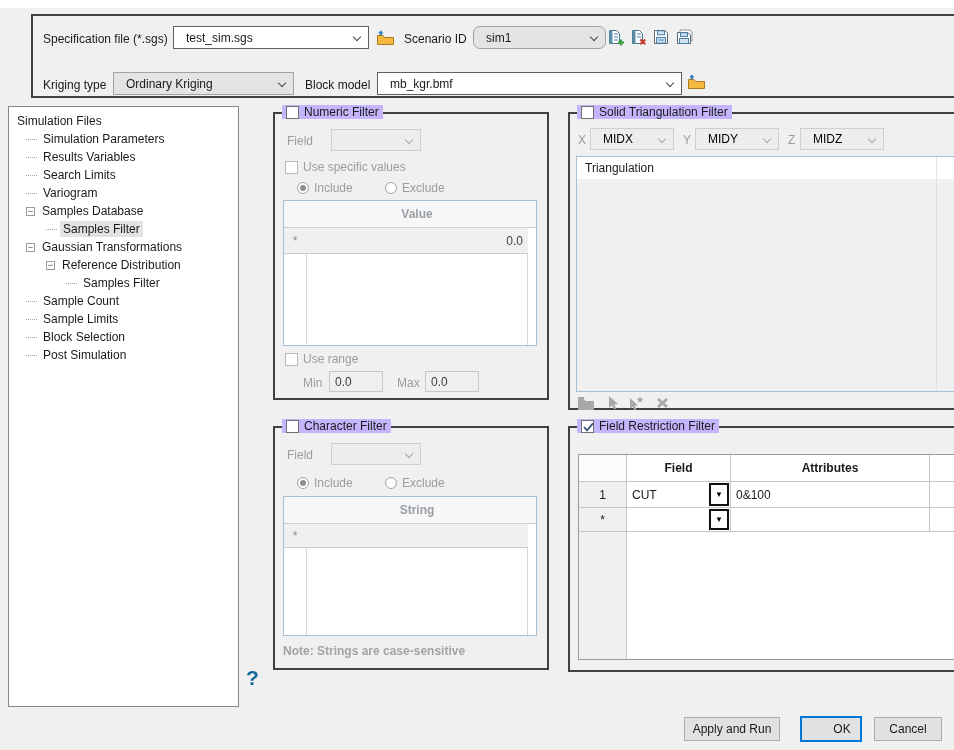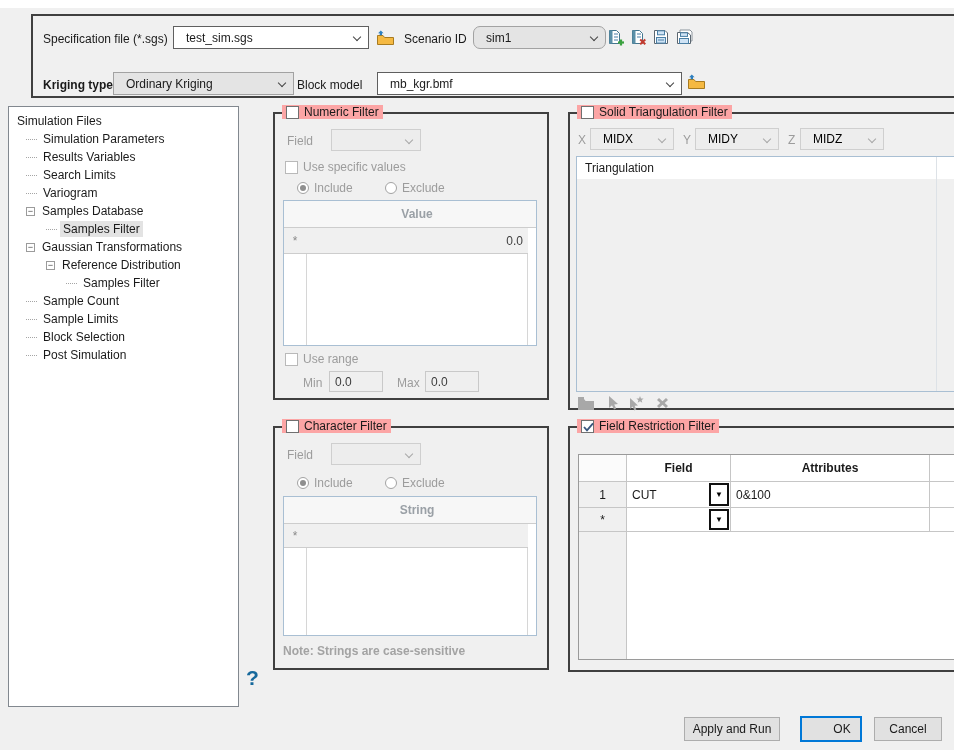--- a/index.html
+++ b/index.html
@@ -4,21 +4,21 @@
 <style>
   * { margin:0; padding:0; box-sizing:border-box; }
   html,body { width:954px; height:750px; background:#f0f0f0;
     font-family:"Liberation Sans", sans-serif; font-size:12px; color:#1a1a1a; overflow:hidden; }
   .abs { position:absolute; }
   #canvas { position:relative; width:954px; height:750px; background:#f0f0f0; }
   #top-strip { left:0; top:0; width:954px; height:8px; background:#ffffff; }
 
   
   .groupbox { border:2px solid #404040;margin-left:23px; }
-  .group-title { position:absolute; top:-9px; left:7px; background:#fca5a5; padding:0 4px;
+  .group-title { position:absolute; top:-9px; left:7px; background:#c4b5fd; padding:0 4px;
     display:flex; align-items:center; gap:5px; white-space:nowrap; }
 
   
   .combo { position:absolute; height:23px; background:#fff; border:1px solid #5f5f5f;
     display:flex; align-items:center; padding:0 12px; padding-right:20px; }
   .combo .chev { position:absolute; right:8px; top:7px; width:6px; height:6px;
     border-right:1.4px solid #444; border-bottom:1.4px solid #444; transform:rotate(45deg); }
   .combo.gray { background:#e4e4e4; border-color:#a2a2a2; }
   .combo.dis { background:#ededed; border-color:#cfcfcf; color:#000000; }
   .combo.dis .chev { border-color:#a8a8a8; }
@@ -150,26 +150,26 @@
     <div class="ico-btn" style="left:641px; top:12px;">
       <span class="ico">
         <svg width="17" height="16" viewBox="0 0 17 16">
             <path d="M4 1 L14 1 L16 3 L16 12 L4 12 Z" fill="#fff" stroke="#8b949c"></path>
             <path d="M1.5 3.5 L11.5 3.5 L14.5 6 L14.5 14.5 L1.5 14.5 Z" fill="#fff" stroke="#5b6670"></path>
             <rect x="4.5" y="3.8" width="7" height="3.6" fill="#cfe3f5" stroke="#4a7fa5"></rect>
             <rect x="3.5" y="9.5" width="9" height="5" fill="#cfe3f5" stroke="#4a7fa5"></rect>
           </svg>
       </span>
     </div>
-    <span class="abs" style="left:10px; top:62px;font-weight:bold;">Kriging type</span>
+    <span class="abs" style="left:10px; top:62px;">Kriging type</span>
     <div class="combo gray" style="left:80px; top:56px; width:181px;">
       <span>Ordinary Kriging</span>
       <span class="chev"></span>
     </div>
-    <span class="abs" style="left:264px; top:62px;">Block model</span>
+    <span class="abs" style="left:272px; top:62px;">Block model</span>
     <div class="combo" style="left:344px; top:56px; width:305px;">
       <span>mb_kgr.bmf</span>
       <span class="chev"></span>
     </div>
     <div class="ico-btn" style="left:653px; top:57px;">
       <span class="ico">
         <svg width="19" height="16" viewBox="0 0 19 16">
             <path d="M1.5 5.5 L7 5.5 L8.6 7.5 L17.5 7.5 L17.5 14.5 L1.5 14.5 Z" fill="#f5b942" stroke="#a87b20"></path>
             <path d="M4.8 0.5 L7.6 3.2 L6 3.2 L6 5.2 L3.7 5.2 L3.7 3.2 L2.1 3.2 Z" fill="#2e7fbf"></path>
           </svg>

